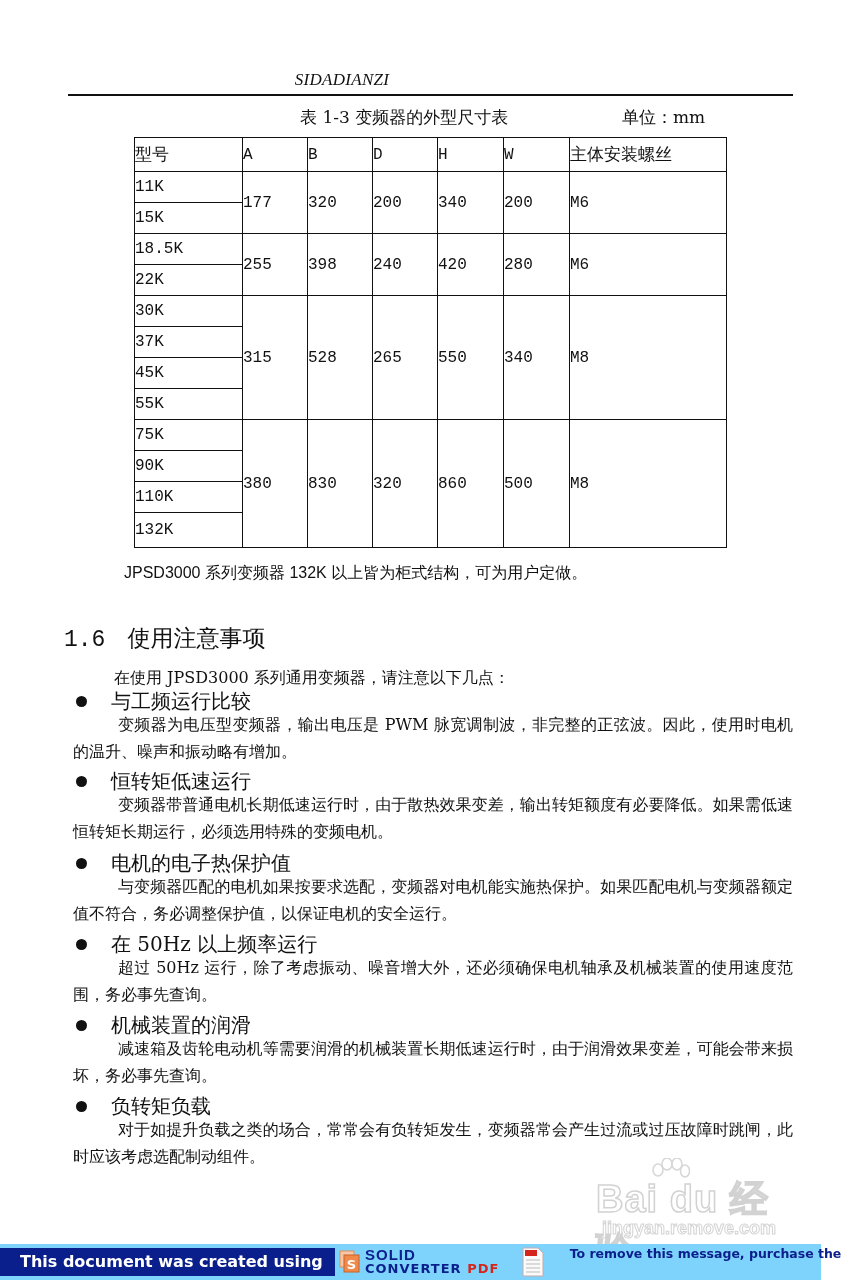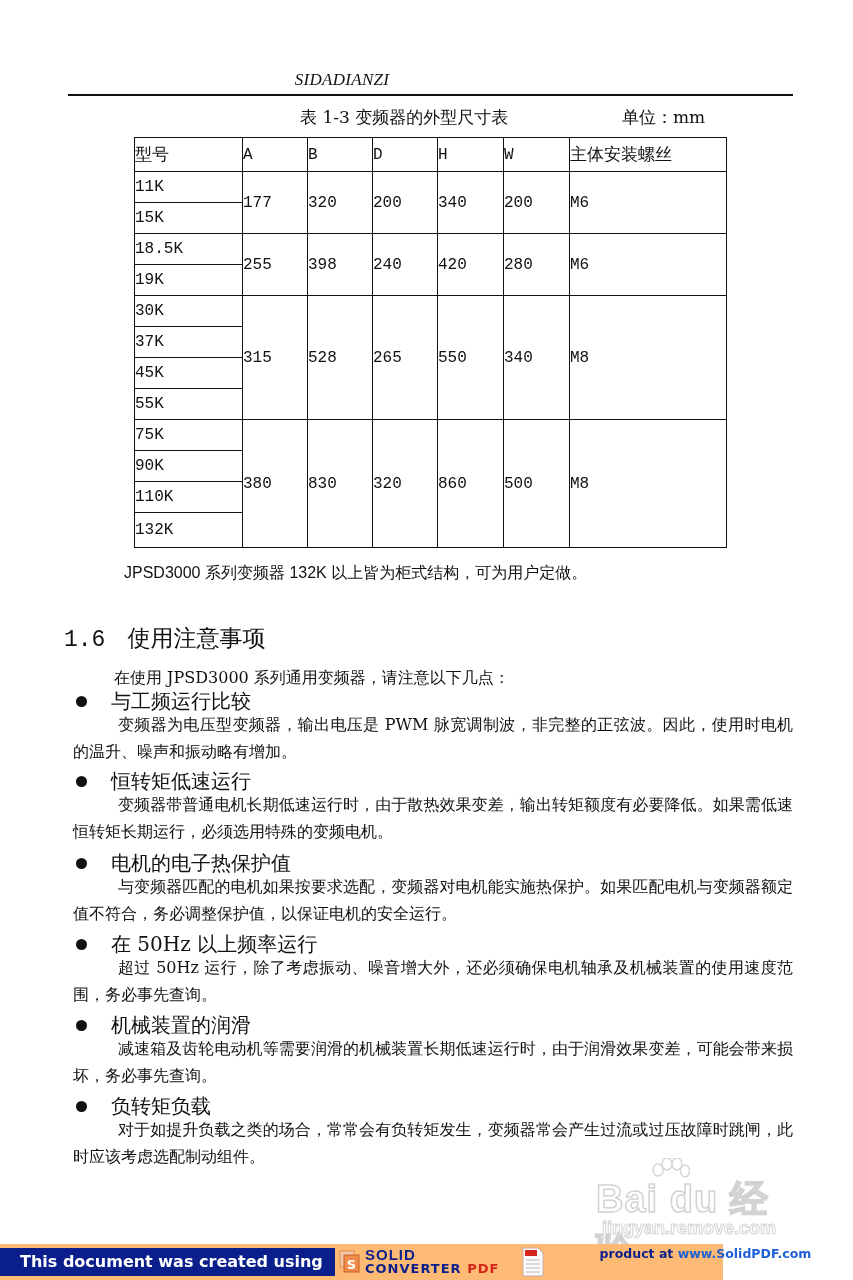--- a/index.html
+++ b/index.html
@@ -51,21 +51,21 @@
     left: 588px; top: 1158px; width: 190px; height: 80px;
     color: #e6e6e6; font-family: Liberation Sans, sans-serif;
   }
   .wm-logo { position: absolute; left: 8px; top: 16px; font-size: 38px; font-weight: bold;
     color: #fff; -webkit-text-stroke: 1.5px #d2d2d2; letter-spacing: 1px; }
   .wm-paw { position: absolute; left: 62px; top: 0px; width: 40px; height: 24px; }
   .wm-url { position: absolute; left: 14px; top: 60px; font-size: 18px; font-weight: bold;
     color: #fff; -webkit-text-stroke: 1px #d4d4d4; }
 
   .footer-band {
-    left: 0; top: 1244px; width: 723px; height: 36px; background: #fdba74;
+    left: 0; top: 1244px; width: 821px; height: 36px; background: #7dd3fc;
   }
   .footer-left {
     position: absolute; left: 0; top: 4px; width: 335px; height: 28px; background: #0b1f8c;
     color: #fff; font-family: "DejaVu Sans", sans-serif; font-weight: bold; font-size: 16px;
     line-height: 28px; padding-left: 20px; box-sizing: border-box;
   }
   .footer-logo { position: absolute; left: 335px; top: 0; width: 220px; height: 36px; }
   .fl-icon { position: absolute; left: 4px; top: 6px; width: 22px; height: 24px; }
   .fl-solid { position: absolute; left: 30px; top: 3px; font-family: Liberation Sans, sans-serif;
     font-weight: bold; font-size: 15px; color: #0b1f8c; letter-spacing: 1px; line-height: 15px; }
@@ -127,21 +127,21 @@
     <tr>
       <td class="model">18.5K</td>
       <td rowspan="2">255</td>
       <td rowspan="2">398</td>
       <td rowspan="2">240</td>
       <td rowspan="2">420</td>
       <td rowspan="2">280</td>
       <td rowspan="2">M6</td>
     </tr>
     <tr>
-      <td class="model">19K</td>
+      <td class="model">22K</td>
     </tr>
 
     <tr>
       <td class="model">30K</td>
       <td rowspan="4">315</td>
       <td rowspan="4">528</td>
       <td rowspan="4">265</td>
       <td rowspan="4">550</td>
       <td rowspan="4">340</td>
       <td rowspan="4">M8</td>
@@ -238,15 +238,15 @@
     <svg class="fl-doc" viewBox="0 0 24 32">
       <path d="M2 2 L17 2 L22 7 L22 30 L2 30 Z" fill="#fafafa" stroke="#c9a9a9"></path>
       <rect x="4" y="4" width="12" height="6" fill="#d4241b"></rect>
       <line x1="5" y1="14" x2="19" y2="14" stroke="#bbb"></line>
       <line x1="5" y1="18" x2="19" y2="18" stroke="#bbb"></line>
       <line x1="5" y1="22" x2="19" y2="22" stroke="#bbb"></line>
       <line x1="5" y1="26" x2="19" y2="26" stroke="#bbb"></line>
     </svg>
   </div>
   <div class="footer-right">
-    <div><span>product at </span><a>www.SolidPDF.com</a></div>
+    <div>To remove this message, purchase the</div>
   </div>
 </div>
 
 </body></html>

